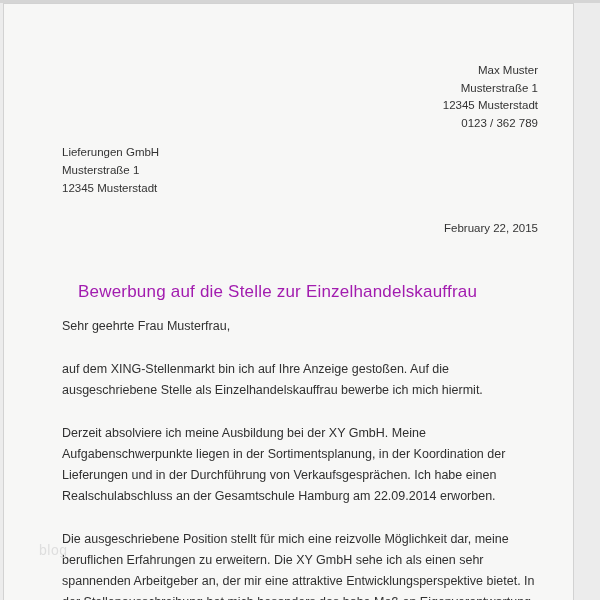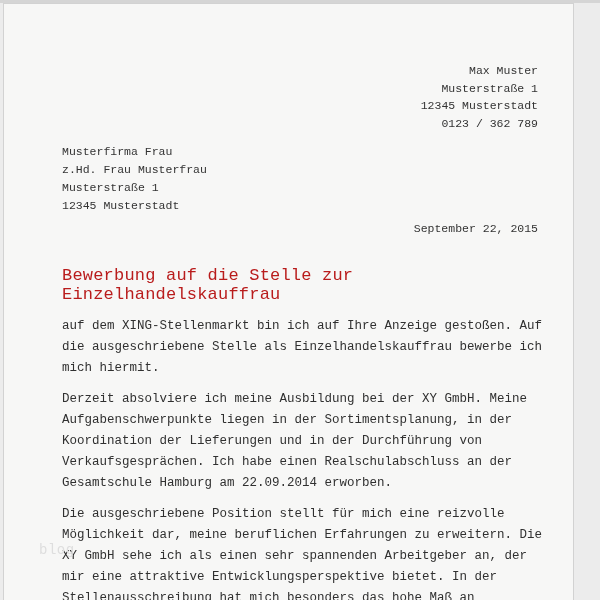--- a/index.html
+++ b/index.html
@@ -1,21 +1,21 @@
 <!DOCTYPE html>
 <html><head>
 <meta charset="utf-8">
 <style>
   html,body{margin:0;padding:0;}
   .canvas{
     position:relative;
     width:600px;height:600px;
     background:#ececec;
     overflow:hidden;
-    font-family:Liberation Mono, monospace;
+    font-family:Liberation Sans, sans-serif;
   }
   .topbar{
     position:absolute;left:0;top:0;width:600px;height:3px;
     background:#d5d5d5;
   }
   .page{
     position:absolute;left:3px;top:3px;
     width:571px;height:660px;
     background:#f7f7f6;
     border:1px solid #d2d2d2;
@@ -33,33 +33,33 @@
     font-size:11.5px;line-height:18px;
     color:#333;
   }
   .date{
     position:absolute;top:218px;right:35px;
     font-size:11.5px;
     color:#333;
   }
   .subject{
     position:absolute;left:58px;top:262px;
-    margin:0;
+    margin:16px;
     font-size:17px;font-weight:400;
     letter-spacing:0.2px;
-    color:#b91c1c;
+    color:#a21caf;
   }
   .body-text{
     position:absolute;left:58px;top:312px;
     width:484px;
     font-size:12.5px;line-height:21px;
     color:#303030;
   }
   .body-text p{margin:0 0 0 0;}
-  .body-text p + p{margin-top:10px;}
+  .body-text p + p{margin-top:22px;}
   .watermark{
     position:absolute;left:35px;top:538px;
     font-size:14px;
     color:#dedede;
     letter-spacing:0.5px;
     user-select:none;
   }
 </style>
 </head>
 <body>
@@ -70,31 +70,31 @@
   <div class="page">
 
     <div class="sender">
       <div>Max Muster</div>
       <div>Musterstraße 1</div>
       <div>12345 Musterstadt</div>
       <div>0123 / 362 789</div>
     </div>
 
     <div class="recipient">
-      <div>Musterfirma Frau</div>
-      <div>z.Hd. Frau Musterfrau</div>
+      <div>Lieferungen GmbH</div>
       <div>Musterstraße 1</div>
       <div>12345 Musterstadt</div>
     </div>
 
-    <div class="date">September 22, 2015</div>
+    <div class="date">February 22, 2015</div>
 
     <h1 class="subject">Bewerbung auf die Stelle zur Einzelhandelskauffrau</h1>
 
     <div class="body-text">
+      <p>Sehr geehrte Frau Musterfrau,</p>
       <p>auf dem XING-Stellenmarkt bin ich auf Ihre Anzeige gestoßen. Auf die ausgeschriebene Stelle als Einzelhandelskauffrau bewerbe ich mich hiermit.</p>
       <p>Derzeit absolviere ich meine Ausbildung bei der XY GmbH. Meine Aufgabenschwerpunkte liegen in der Sortimentsplanung, in der Koordination der Lieferungen und in der Durchführung von Verkaufsgesprächen. Ich habe einen Realschulabschluss an der Gesamtschule Hamburg am 22.09.2014 erworben.</p>
       <p>Die ausgeschriebene Position stellt für mich eine reizvolle Möglichkeit dar, meine beruflichen Erfahrungen zu erweitern. Die XY GmbH sehe ich als einen sehr spannenden Arbeitgeber an, der mir eine attraktive Entwicklungsperspektive bietet. In der Stellenausschreibung hat mich besonders das hohe Maß an Eigenverantwortung angesprochen. Ich kenne bereits Mitarbeiter Ihres Unternehmens, die mich in diesem Eindruck bestärkt haben.</p>
 
     </div>
 
     <div class="watermark">blog</div>
 
   </div>
 </div>

